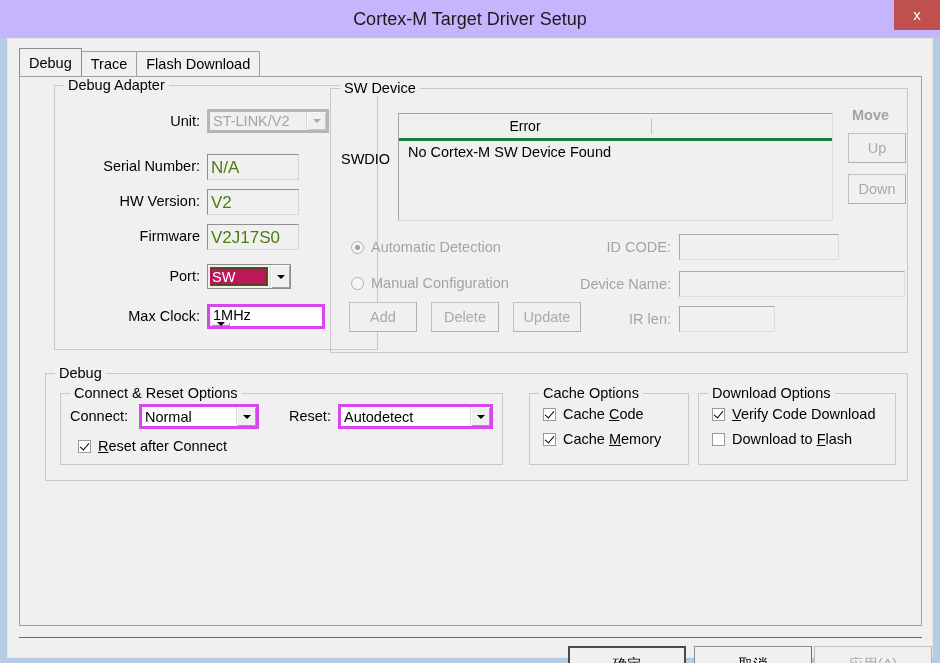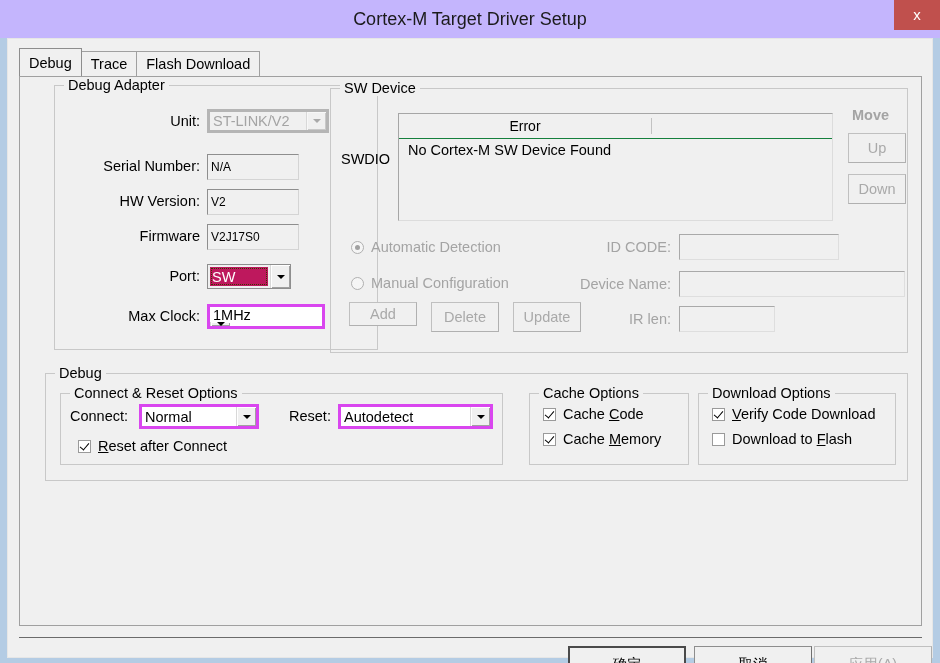--- a/index.html
+++ b/index.html
@@ -120,22 +120,22 @@
   .label.right { text-align: right; }
 
   
   .textfield {
     position: absolute;
     background: #f0f0f0;
     border: 1px solid #8e8e8e;
     border-right-color: #d4d4d4;
     border-bottom-color: #d4d4d4;
     box-sizing: border-box;
-    font-size: 12px;
-    color: #000000;
+    font-size: 17px;
+    color: #4d7c0f;
     padding: 0 3px;
     line-height: 1;
     display: flex;
     align-items: center;
     overflow: hidden;
     white-space: nowrap;
   }
   .textfield.empty-dis {
     border: 1px solid #a9a9a9;
     border-right-color: #dedede;
@@ -225,21 +225,21 @@
     box-sizing: border-box;
     background: #f0f0f0;
     border: 1px solid #a6a6a6;
     border-right-color: #dcdcdc;
     border-bottom-color: #dcdcdc;
     overflow: hidden;
   }
   .list-header {
     display: flex;
     height: 24px;
-    border-bottom: 1px solid #15803d;
+    border-bottom: 3px solid #15803d;
     align-items: center;
   }
   .list-header .hcell {
     font-size: 14px;
     color: #000;
     display: flex;
     align-items: center;
     justify-content: center;
     border-right: 1px solid #c2c2c2;
     box-sizing: border-box;
@@ -397,21 +397,21 @@
 
         <div class="radiorow" style="left:20px; top:150px;">
           <span class="rbox selected"></span>
           <span>Automatic Detection</span>
         </div>
         <div class="radiorow" style="left:20px; top:186px;">
           <span class="rbox"></span>
           <span>Manual Configuration</span>
         </div>
 
-        <div class="btn disabled" style="left:18px; top:213px; width:68px; height:24px;">Add</div>
+        <div class="btn disabled" style="left:18px; top:213px; width:68px; height:30px;">Add</div>
         <div class="btn disabled" style="left:100px; top:213px; width:68px; height:30px;">Delete</div>
         <div class="btn disabled" style="left:182px; top:213px; width:68px; height:30px;">Update</div>
 
         <div class="label disabled right" style="left:210px; top:150px; width:130px;">ID CODE:</div>
         <div class="textfield empty-dis" style="left:348px; top:145px; width:160px; height:26px;"></div>
 
         <div class="label disabled right" style="left:190px; top:187px; width:150px;">Device Name:</div>
         <div class="textfield empty-dis" style="left:348px; top:182px; width:226px; height:26px;"></div>
 
         <div class="label disabled right" style="left:210px; top:222px; width:130px;">IR len:</div>

